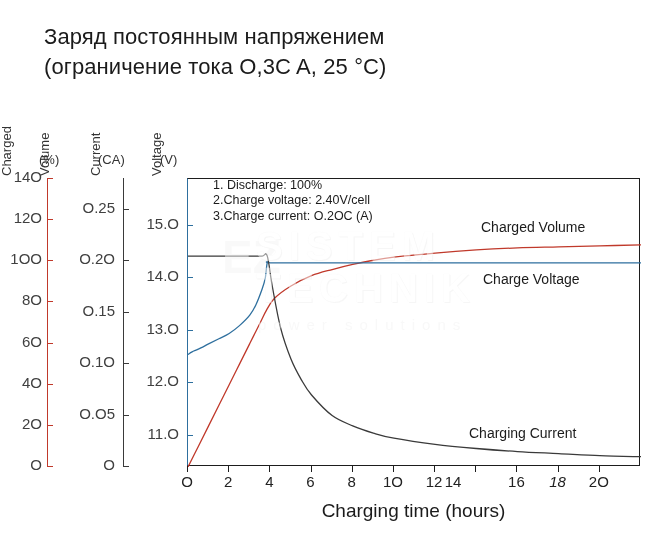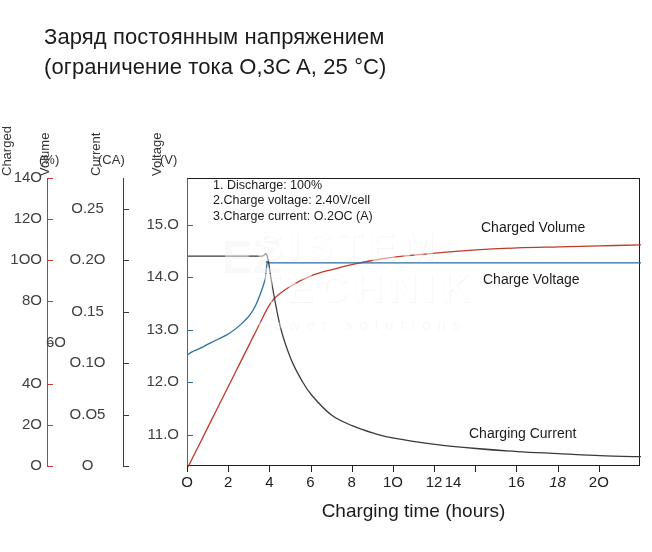--- a/index.html
+++ b/index.html
@@ -90,21 +90,21 @@
   .tick.blue { border-top-color: #2e6f9e; }
 
   .tick-label {
     position: absolute;
     font-size: 15px;
     color: #404040;
     text-align: right;
     white-space: nowrap;
   }
   .tick-label.vol  { width: 42px; left: 0px;  }
-  .tick-label.cur  { width: 55px; left: 60px; text-align: center; }
+  .tick-label.cur  { width: 55px; left: 60px; }
   .tick-label.vlt  { width: 48px; left: 131px;}
 
   
   .xtick {
     position: absolute;
     top: 466px;
     width: 0;
     height: 6px;
     border-left: 1.3px solid #1d1d1d;
   }
@@ -210,21 +210,21 @@
 <div class="ext-axis" id="axis-line-current"></div>
 
 <div id="ytick-host">
     <div class="tick red" style="left: 47px; top: 466px;"></div>
     <div class="tick-label vol" style="top: 456px;">O</div>
     <div class="tick red" style="left: 47px; top: 424.857px;"></div>
     <div class="tick-label vol" style="top: 414.857px;">2O</div>
     <div class="tick red" style="left: 47px; top: 383.714px;"></div>
     <div class="tick-label vol" style="top: 373.714px;">4O</div>
     <div class="tick red" style="left: 47px; top: 342.571px;"></div>
-    <div class="tick-label vol" style="top: 332.571px; padding-left: 24px;">6O</div>
+    <div class="tick-label vol" style="top: 332.571px;">6O</div>
     <div class="tick red" style="left: 47px; top: 301.429px;"></div>
     <div class="tick-label vol" style="top: 291.429px;">8O</div>
     <div class="tick red" style="left: 47px; top: 260.286px;"></div>
     <div class="tick-label vol" style="top: 250.286px;">1OO</div>
     <div class="tick red" style="left: 47px; top: 219.143px;"></div>
     <div class="tick-label vol" style="top: 209.143px;">12O</div>
     <div class="tick red" style="left: 47px; top: 178px;"></div>
     <div class="tick-label vol" style="top: 168px;">14O</div>
     <div class="tick gray" style="left: 123px; top: 466px;"></div>
     <div class="tick-label cur" style="top: 456px;">O</div>

